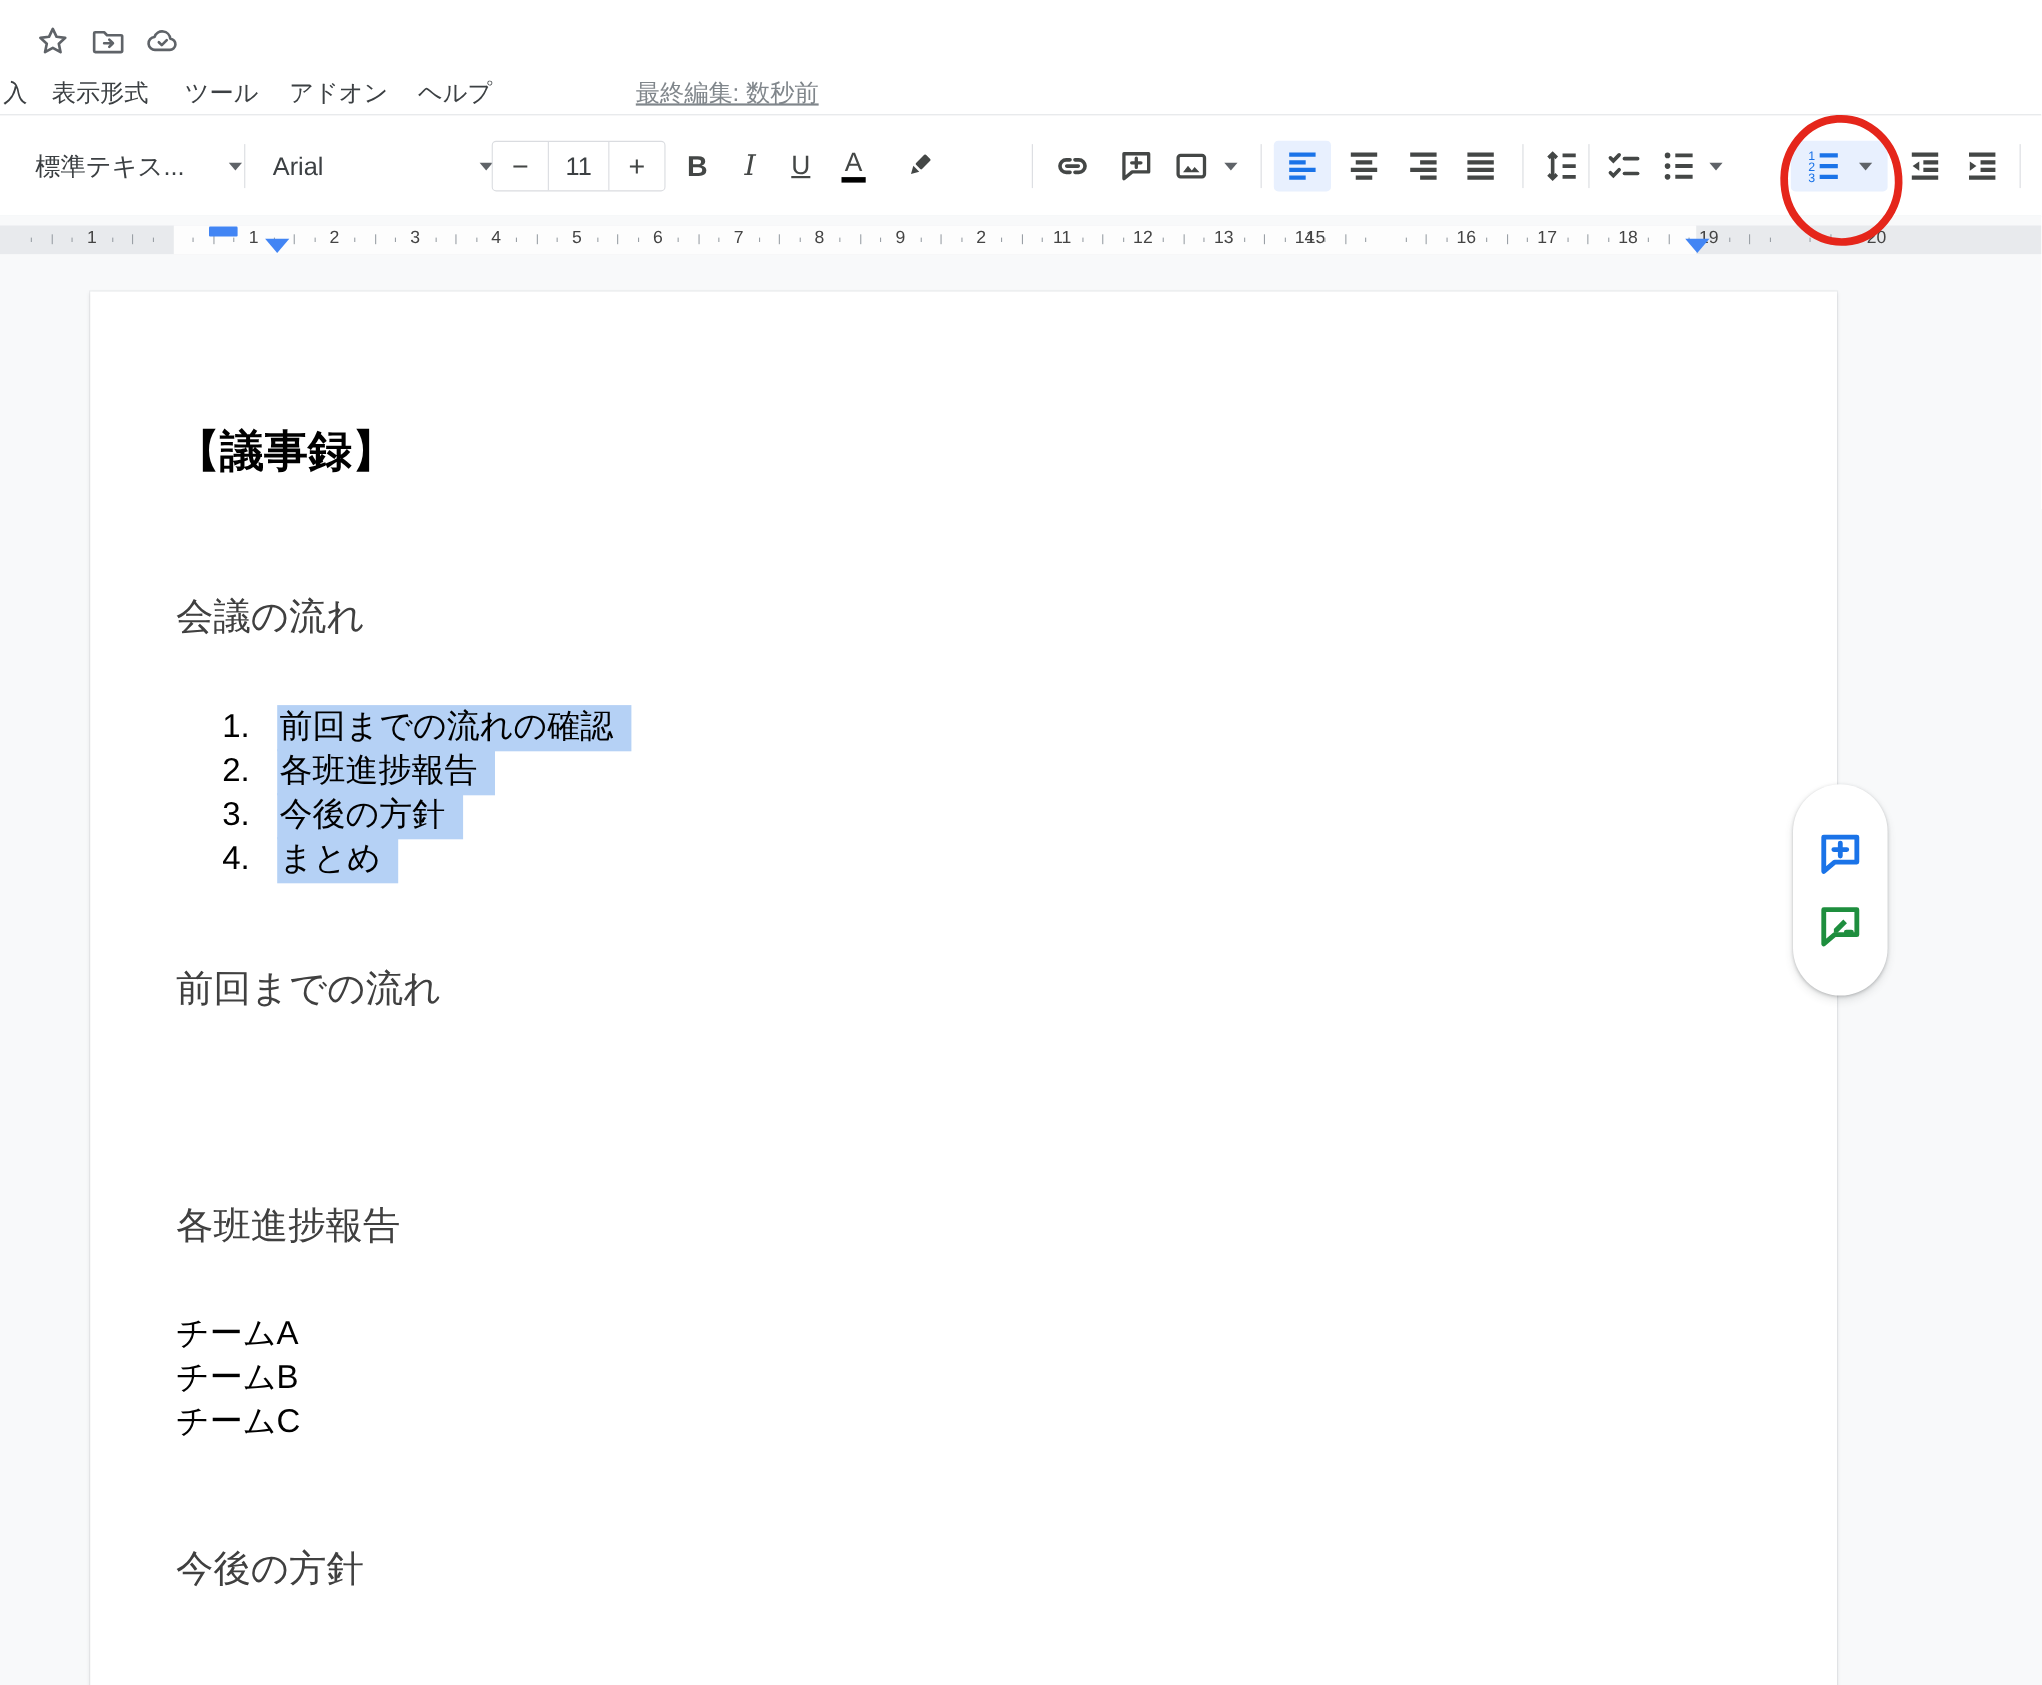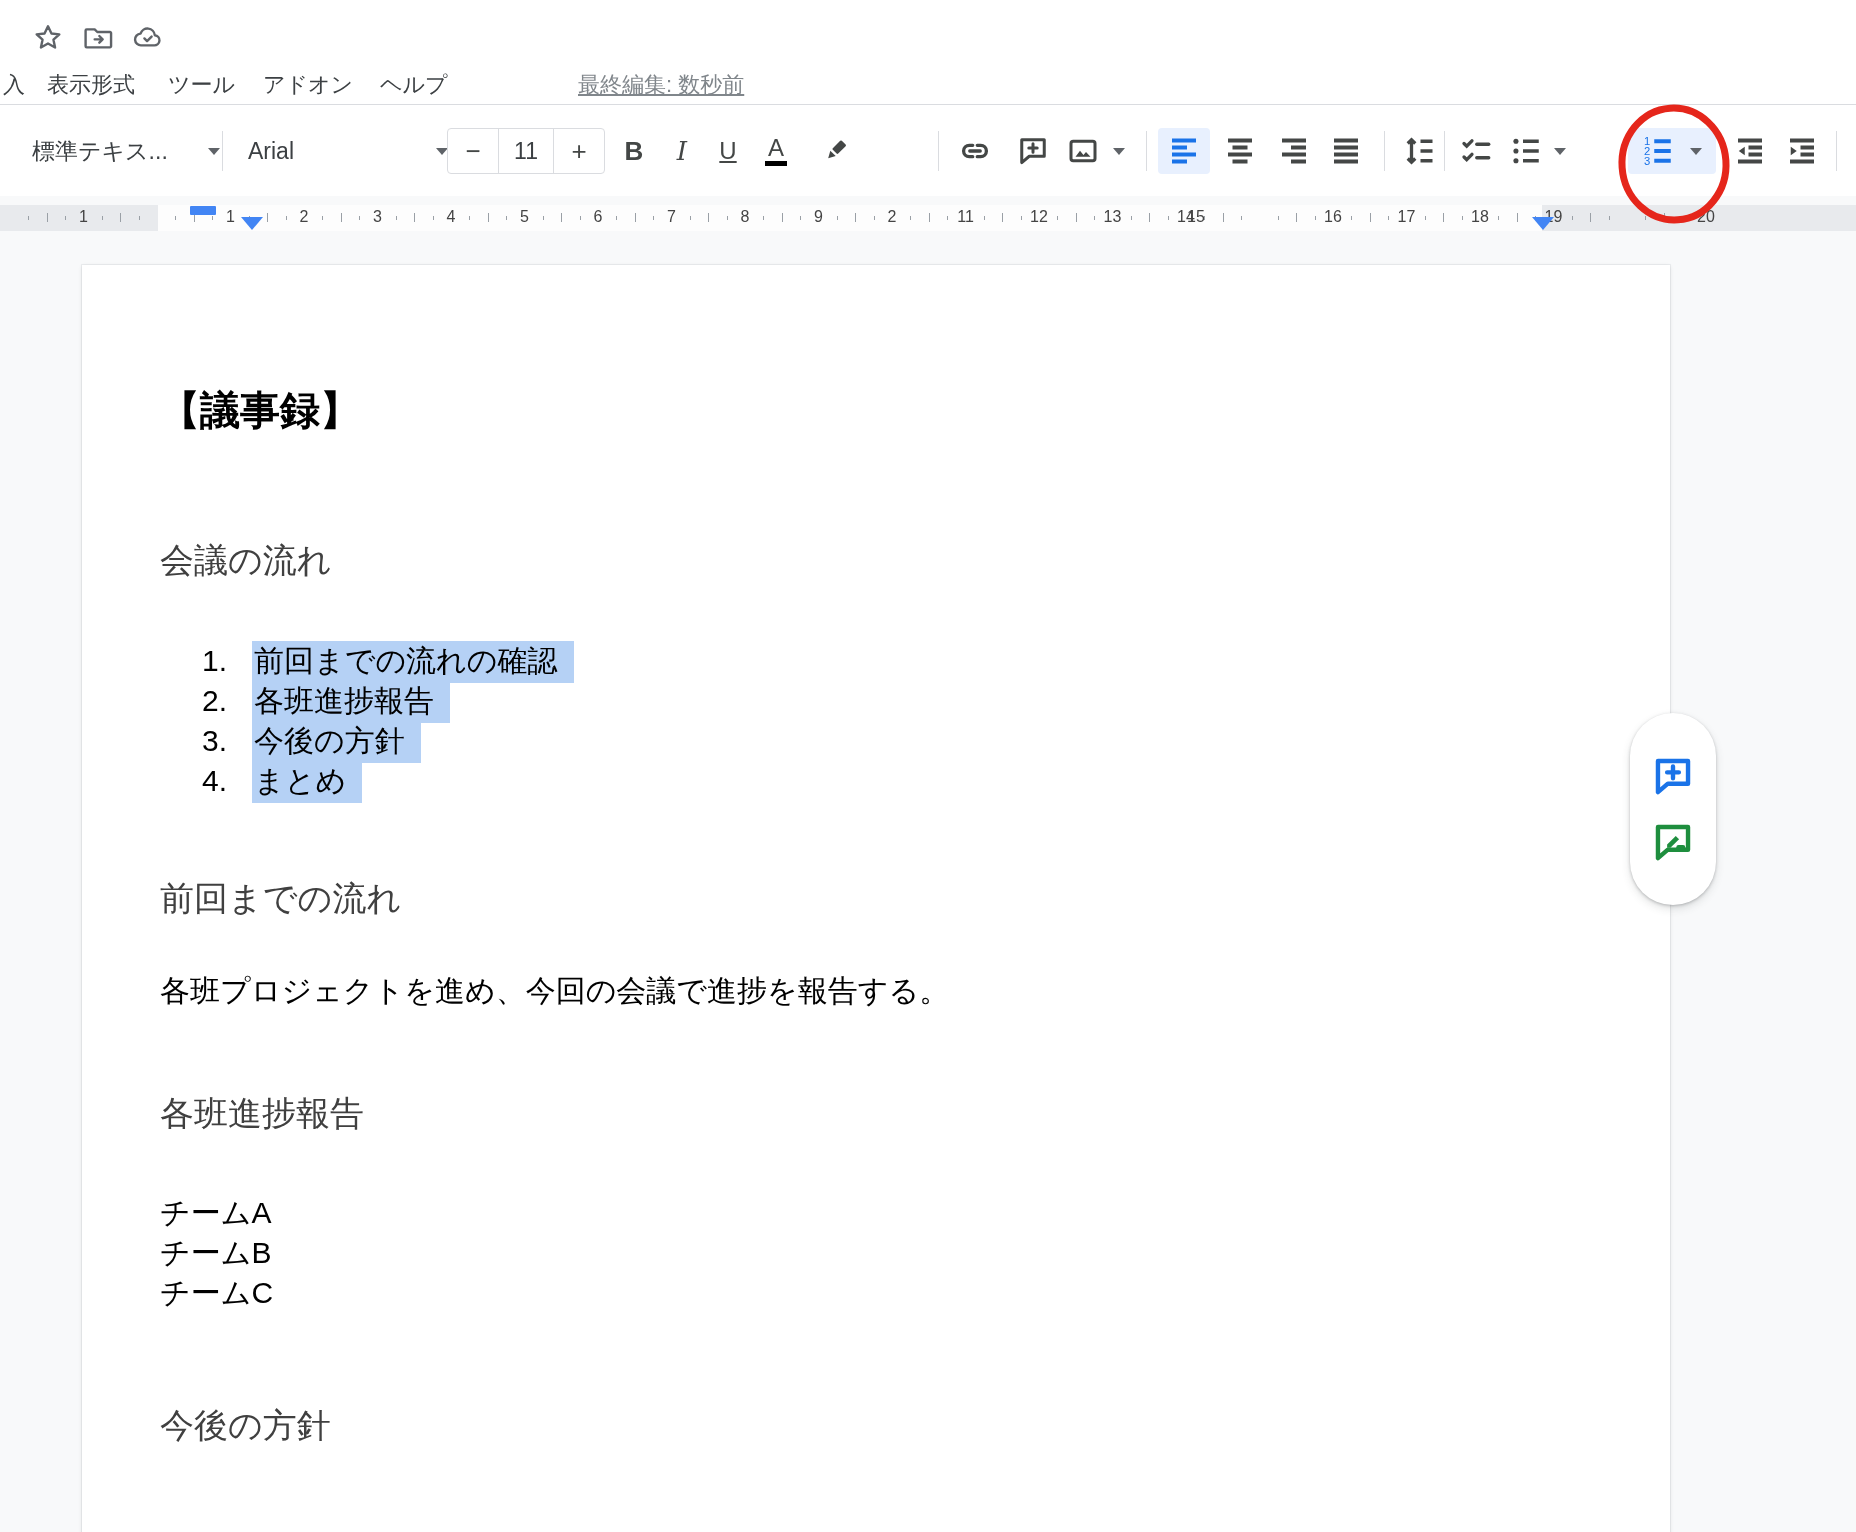--- a/index.html
+++ b/index.html
@@ -350,21 +350,20 @@
       <div class="lrow" style="top:456px">
         <span class="lnum">3.</span>
         <span class="ltext">今後の方針</span>
       </div>
       <div class="lrow" style="top:496px">
         <span class="lnum">4.</span>
         <span class="ltext">まとめ</span>
       </div>
 
       <div class="h2" style="top:611px">前回までの流れ</div>
-      <div class="bodytext" style="top:706px">各班プロジェクトを進め、今回の会議で進捗を報告する。</div>
 
       <div class="h2" style="top:826px">各班進捗報告</div>
       <div class="bodytext" style="top:928px">チームA</div>
       <div class="bodytext" style="top:968px">チームB</div>
       <div class="bodytext" style="top:1008px">チームC</div>
 
       <div class="h2" style="top:1138px">今後の方針</div>
     </div>
 
     <div class="pill">

